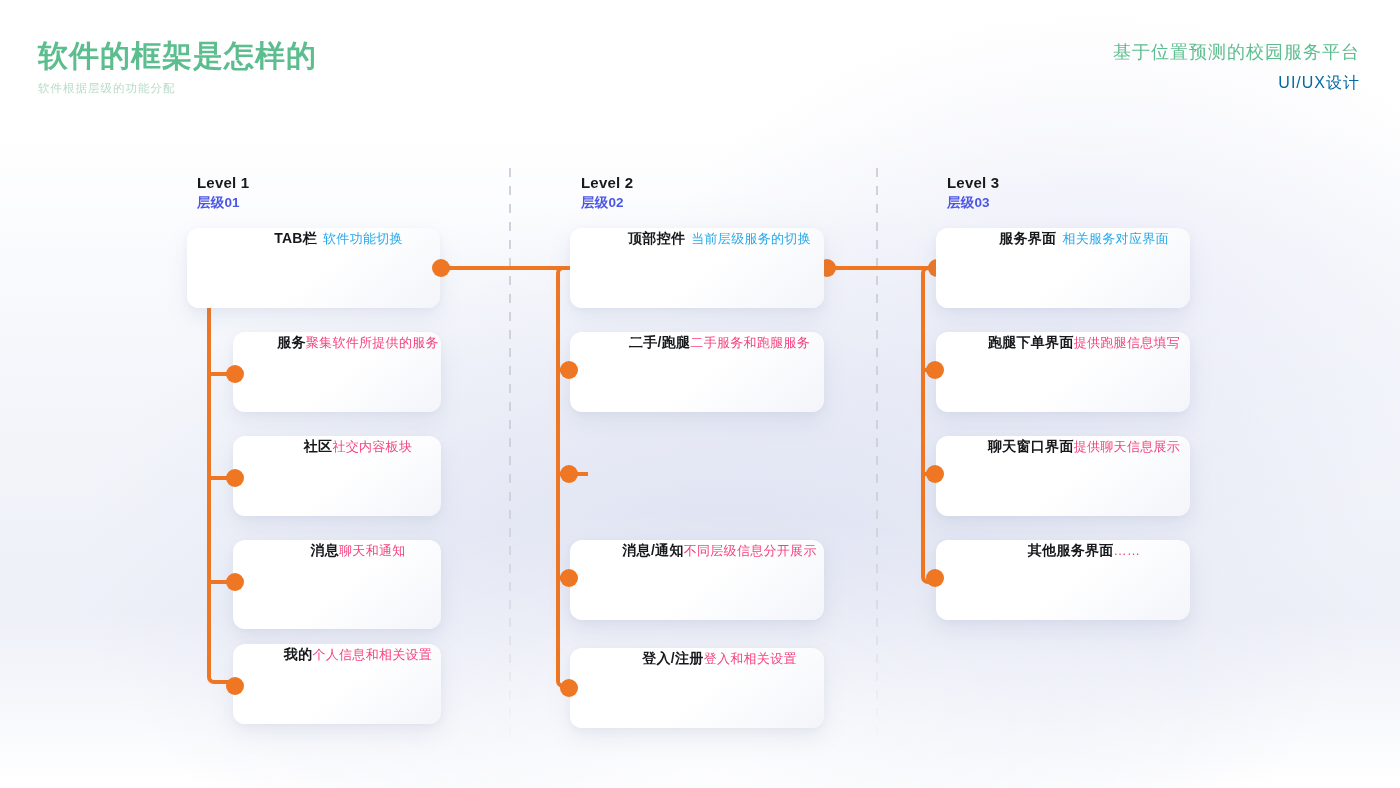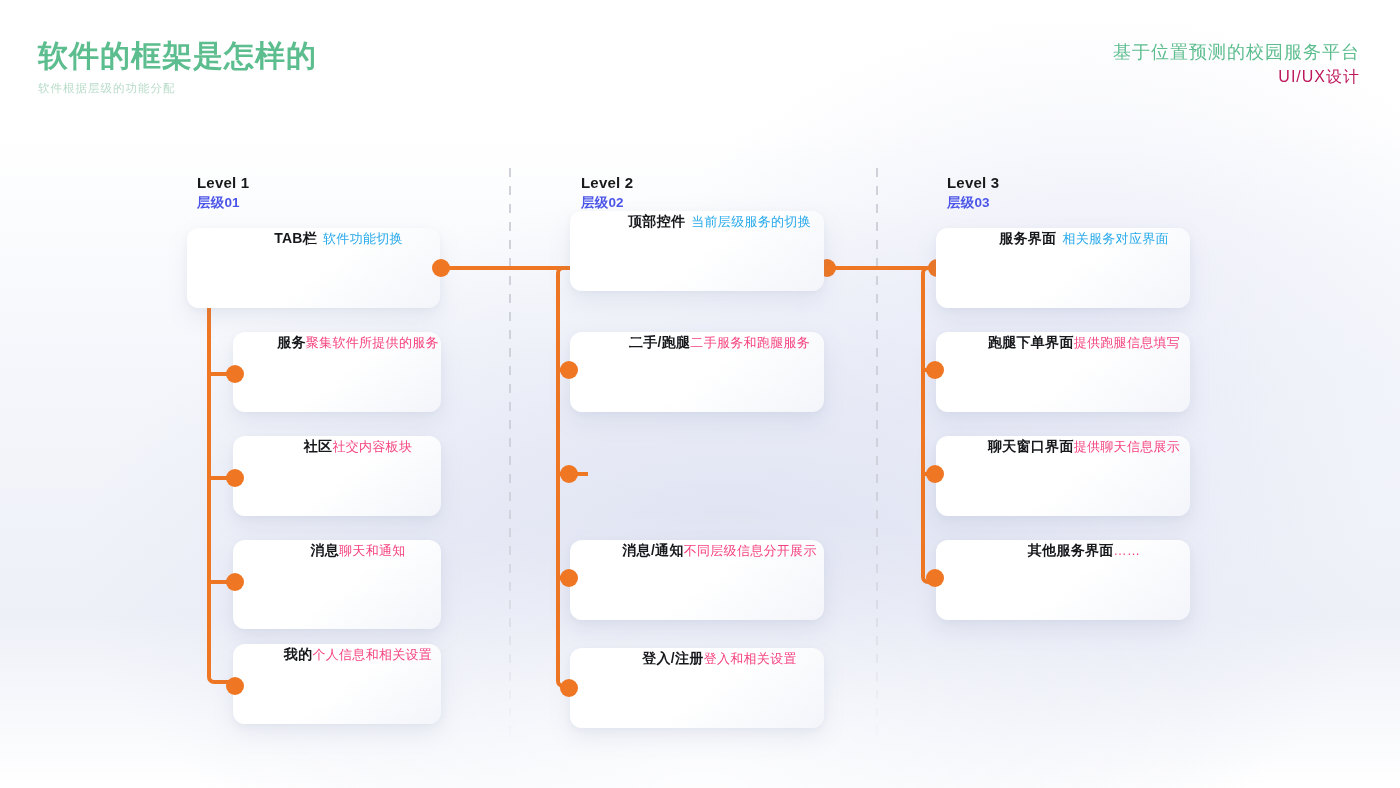--- a/index.html
+++ b/index.html
@@ -56,24 +56,24 @@
     text-align: right;
   }
   .h-right-1 {
     font-size: 18px;
     color: #5cbd8e;
     letter-spacing: 1px;
     line-height: 1.35;
   }
   .h-right-2 {
     font-size: 16px;
-    color: #be185d;
+    color: #0369a1;
     letter-spacing: 1px;
     line-height: 1.35;
-    margin-top: 2px;
+    margin-top: 8px;
   }
 
   
   .board {
     position: absolute;
     left: 0; top: 0;
     width: 1400px;
     height: 788px;
   }
 
@@ -223,21 +223,21 @@
   <div class="col-head" style="left:581px; top:174px;">
     <div class="lvl">Level 2</div>
     <div class="lvl-cn">层级02</div>
   </div>
 
   <div class="trunk top-cap" style="left:556px; top:266px; width:24px; height:422px;"></div>
   <div class="line-h" style="left:556px; top:368px; width:32px; height:4px;"></div>
   <div class="line-h" style="left:556px; top:472px; width:32px; height:4px;"></div>
   <div class="line-h" style="left:556px; top:576px; width:32px; height:4px;"></div>
 
-  <div class="card root" style="left:570px; top:211px; width:254px; height:80px; padding:0 0 0 45px;">
+  <div class="card root" style="left:570px; top:228px; width:254px; height:80px; padding:0 0 0 45px;">
     <div class="c-title">顶部控件</div>
     <div class="c-sub blue">当前层级服务的切换</div>
   </div>
 
   <div class="card" style="left:570px; top:332px; width:254px; height:80px; padding:0 0 0 45px;">
     <div class="c-title">二手/跑腿</div>
     <div class="c-sub pink">二手服务和跑腿服务</div>
   </div>
   <div class="card" style="left:570px; top:540px; width:254px; height:80px; padding:0 0 0 45px;">
     <div class="c-title">消息/通知</div>

